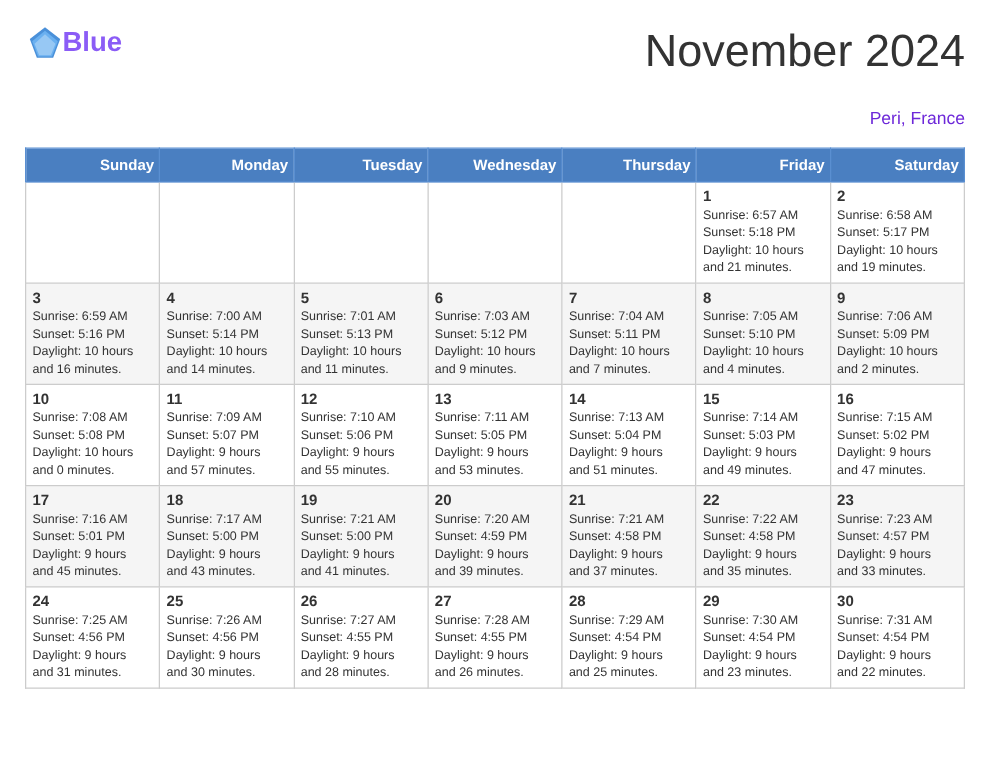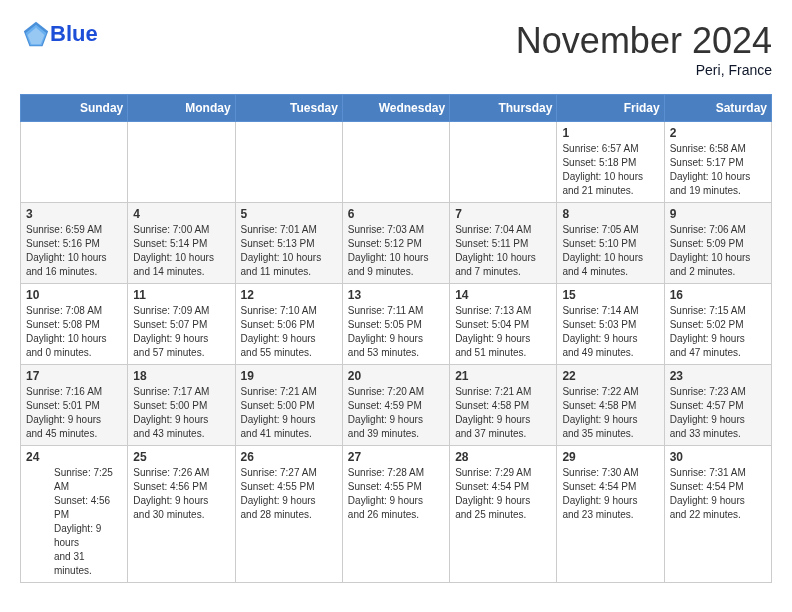--- a/index.html
+++ b/index.html
@@ -22,38 +22,39 @@
       align-items: flex-start;
     }
     .logo-text {
       display: flex;
       align-items: center;
       font-size: 22px;
       font-weight: bold;
       color: #333;
     }
     .logo-general { color: #333; }
-    .logo-blue { color: #1d4ed8; text-align: right; }
+    .logo-blue { color: #8b5cf6; text-align: right; }
     .logo-icon {
       width: 28px;
       height: 28px;
       margin-left: 2px;
     }
     .title-area {
       text-align: right;
     }
     .month-title {
       font-size: 36px;
       font-weight: normal;
       color: #333;
       text-align: right;
     }
     .location {
       font-size: 14px;
-      color: #0f172a;
+      color: #6d28d9;
+      margin-top: 24px;
     }
     .calendar {
       width: 100%;
       border-collapse: collapse;
       border: 1px solid #ccc;
     }
     .calendar th {
       background: #4a7fc1;
       color: #fff;
       padding: 6px 4px;
@@ -299,21 +300,21 @@
           <span class="day-num">23</span>
           <div class="day-info" style="white-space: pre-line;">Sunrise: 7:23 AM
 Sunset: 4:57 PM
 Daylight: 9 hours
 and 33 minutes.</div>
         </td>
       </tr>
       <tr class="row-odd">
         <td>
           <span class="day-num">24</span>
-          <div class="day-info" style="white-space: pre-line; margin-left: 28px;">Sunrise: 7:25 AM
+          <div class="day-info" style="white-space: pre-line;">Sunrise: 7:25 AM
 Sunset: 4:56 PM
 Daylight: 9 hours
 and 31 minutes.</div>
         </td>
         <td>
           <span class="day-num">25</span>
           <div class="day-info" style="white-space: pre-line;">Sunrise: 7:26 AM
 Sunset: 4:56 PM
 Daylight: 9 hours
 and 30 minutes.</div>

